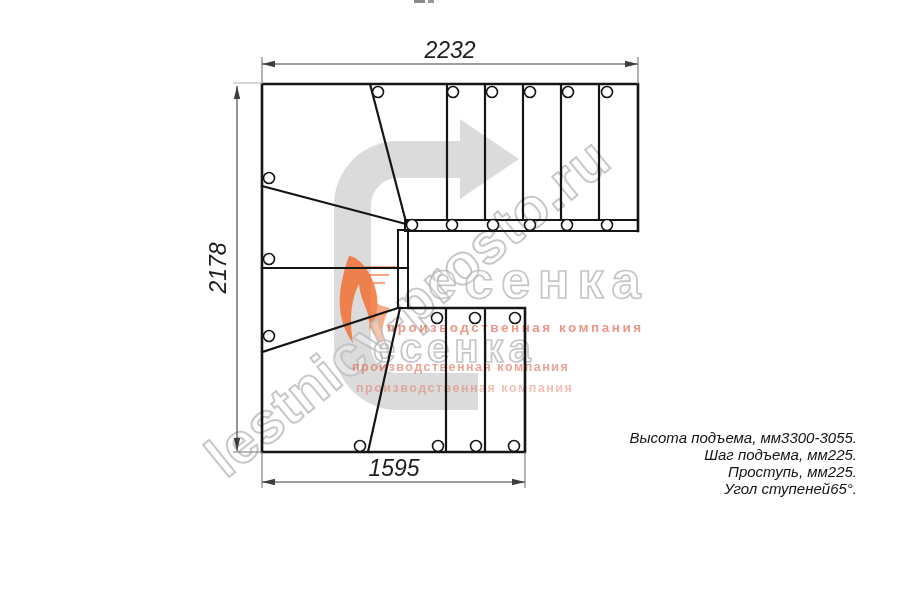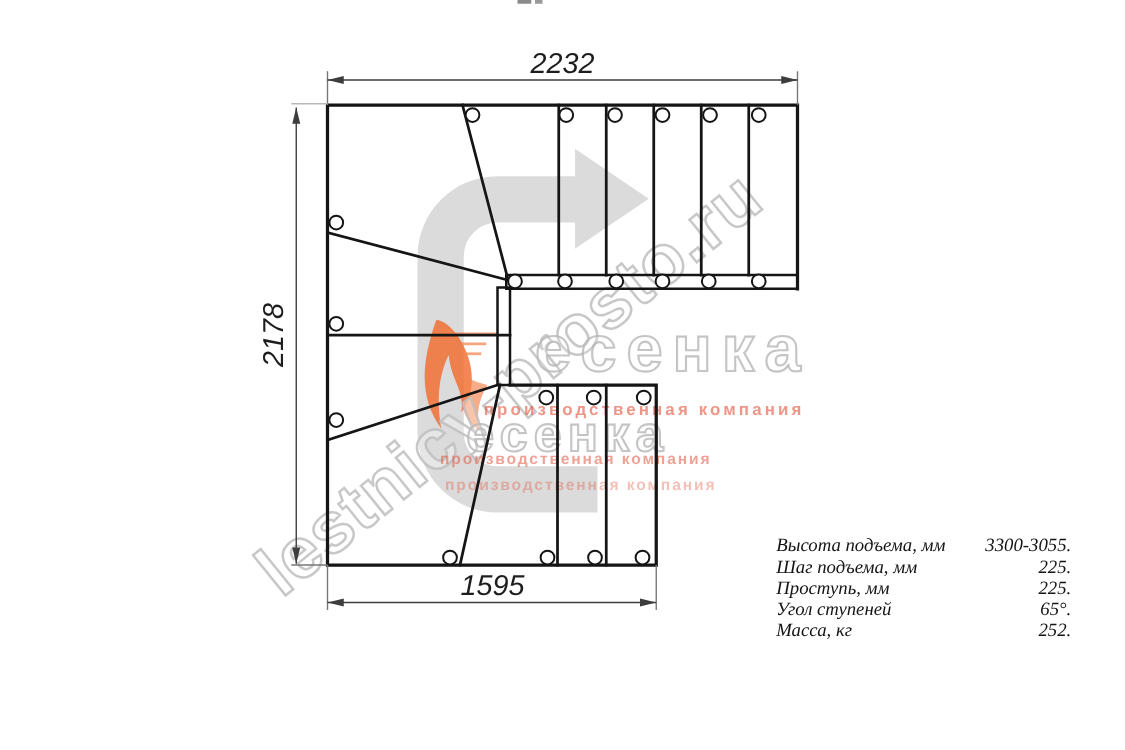--- a/index.html
+++ b/index.html
@@ -26,21 +26,21 @@
   .wm-brand-2{left:373px;top:326px;font-size:40px;letter-spacing:5px;}
   .wm-tag{font-weight:700;}
   .wm-tag-1{left:387px;top:320px;font-size:13.5px;letter-spacing:2.5px;color:rgba(224,86,63,0.62);}
   .wm-tag-2{left:352px;top:360px;font-size:12.5px;letter-spacing:1.5px;color:rgba(224,86,63,0.55);}
   .wm-tag-3{left:356px;top:381px;font-size:12.5px;letter-spacing:1.5px;color:rgba(224,86,63,0.38);}
   
   .specs{
     position:absolute;left:621px;top:429px;width:236px;
     font-style:italic;font-size:15px;color:#141414;
   }
-  .spec-row{display:flex;justify-content:space-between;height:17px;line-height:17px;font-family:Liberation Serif, serif;}
+  .spec-row{display:flex;justify-content:flex-end;height:17px;line-height:17px;}
   .spec-label{text-align:left;}
   .spec-value{text-align:right;}
   
   .dim-text{font-family:"Liberation Sans",sans-serif;font-style:italic;font-size:23px;fill:#1d1d1d;}
 </style>
 </head>
 <body>
 
 <div class="stage">
 
@@ -138,19 +138,15 @@
       <span class="spec-value">225.</span>
     </div>
     <div class="spec-row">
       <span class="spec-label">Проступь, мм</span>
       <span class="spec-value">225.</span>
     </div>
     <div class="spec-row">
       <span class="spec-label">Угол ступеней</span>
       <span class="spec-value">65°.</span>
     </div>
-    <div class="spec-row">
-      <span class="spec-label">Масса, кг</span>
-      <span class="spec-value">252.</span>
-    </div>
   </div>
 
 </div>
 
 </body></html>

